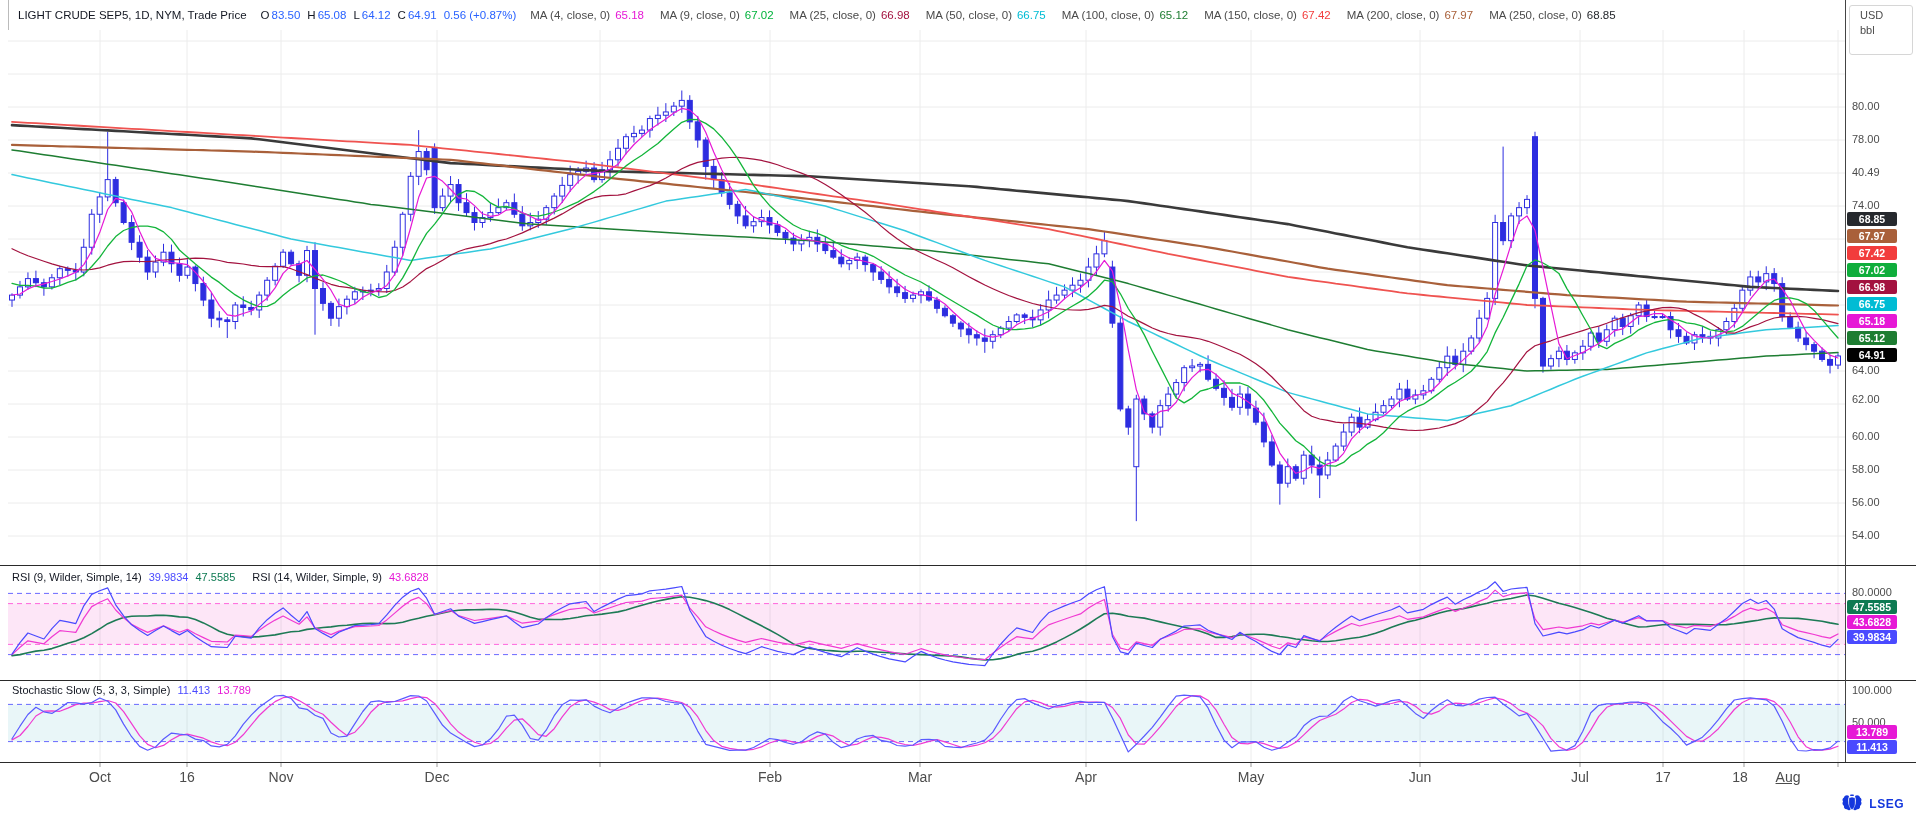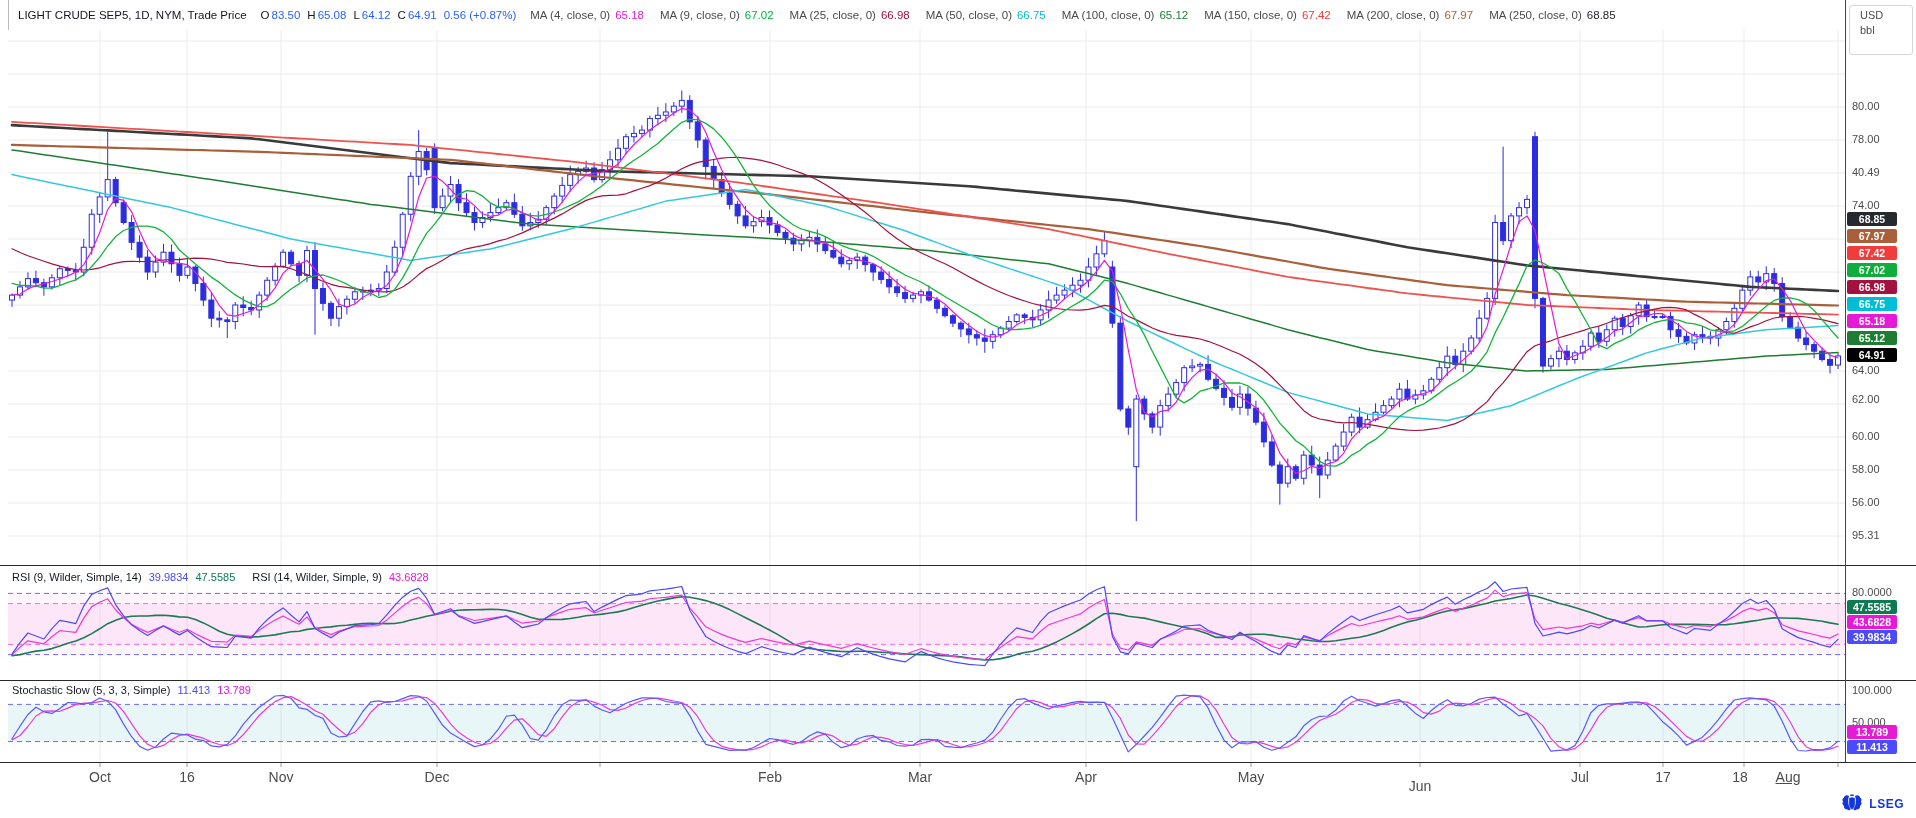--- a/index.html
+++ b/index.html
@@ -636,21 +636,21 @@
   <div id="price-axis">
       <div class="tick" style="top: 100px;">80.00</div>
       <div class="tick" style="top: 133px;">78.00</div>
       <div class="tick" style="top: 166px;">40.49</div>
       <div class="tick" style="top: 199px; text-align: right;">74.00</div>
       <div class="tick" style="top: 364px;">64.00</div>
       <div class="tick" style="top: 387px; margin-top: 6px;">62.00</div>
       <div class="tick" style="top: 430px;">60.00</div>
       <div class="tick" style="top: 463px;">58.00</div>
       <div class="tick" style="top: 496px;">56.00</div>
-      <div class="tick" style="top: 529px;">95.31</div>
+      <div class="tick" style="top: 529px;">54.00</div>
       <div class="badge" style="top: 212px; background: rgb(38, 41, 46);">68.85</div>
       <div class="badge" style="top: 229px; background: rgb(169, 96, 58);">67.97</div>
       <div class="badge" style="top: 246px; background: rgb(242, 60, 60);">67.42</div>
       <div class="badge" style="top: 263px; background: rgb(15, 174, 60);">67.02</div>
       <div class="badge" style="top: 280px; background: rgb(163, 18, 63);">66.98</div>
       <div class="badge" style="top: 297px; background: rgb(0, 188, 212);">66.75</div>
       <div class="badge" style="top: 314px; background: rgb(230, 25, 214);">65.18</div>
       <div class="badge" style="top: 331px; background: rgb(30, 125, 50);">65.12</div>
       <div class="badge" style="top: 348px; background: rgb(0, 0, 0);">64.91</div>
       <div class="tick" style="top: 586px;">80.0000</div>
@@ -680,21 +680,21 @@
   <div id="time-axis">
       <div class="tlabel" style="left: 100px;">Oct</div>
       <div class="tlabel" style="left: 187px;">16</div>
       <div class="tlabel" style="left: 281px;">Nov</div>
       <div class="tlabel" style="left: 437px;">Dec</div>
       <div class="tlabel bold" style="left: 600px;">2025</div>
       <div class="tlabel" style="left: 770px;">Feb</div>
       <div class="tlabel" style="left: 920px;">Mar</div>
       <div class="tlabel" style="left: 1086px;">Apr</div>
       <div class="tlabel" style="left: 1251px;">May</div>
-      <div class="tlabel" style="left: 1420px; margin-top: 9px;">Jun</div>
+      <div class="tlabel" style="left: 1420px;">Jun</div>
       <div class="tlabel" style="left: 1580px;">Jul</div>
       <div class="tlabel" style="left: 1663px;">17</div>
       <div class="tlabel" style="left: 1788px; text-decoration: underline;">Aug</div>
       <div class="tlabel" style="left: 1740px;">18</div>
     </div>
 
   <div class="logo">
     <svg width="24" height="20" viewBox="0 0 24 20">
       <g fill="#1437dd">
         <path d="M9 2 c-2 -1.5 -4.5 -0.5 -5 1.5 c-1.5 0.5 -2 2.5 -1 4 c-1 1.5 -0.5 3.5 1 4.5 c-0.5 2 1 3.5 3 3.2 c1 1.3 3 1.3 3.6 0.3 l-0.6 -2.5 l-1.5 -3 l-0.5 -4 Z"></path>

